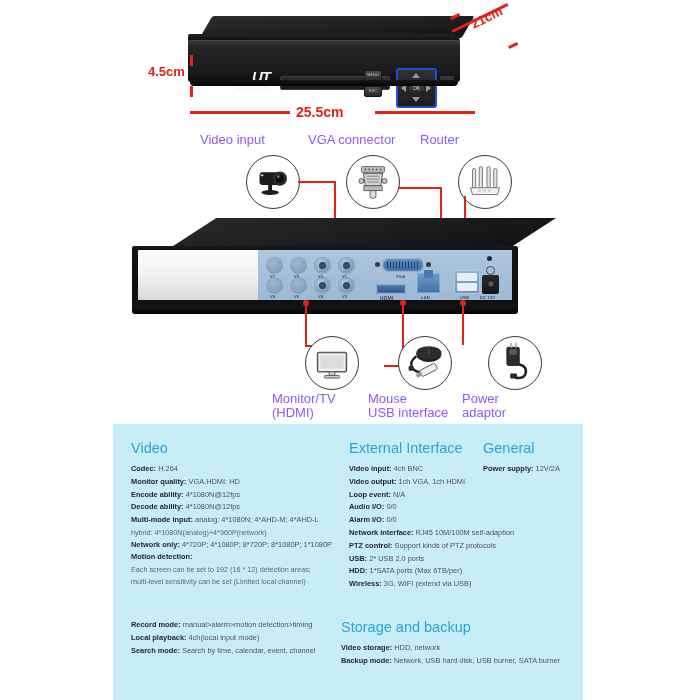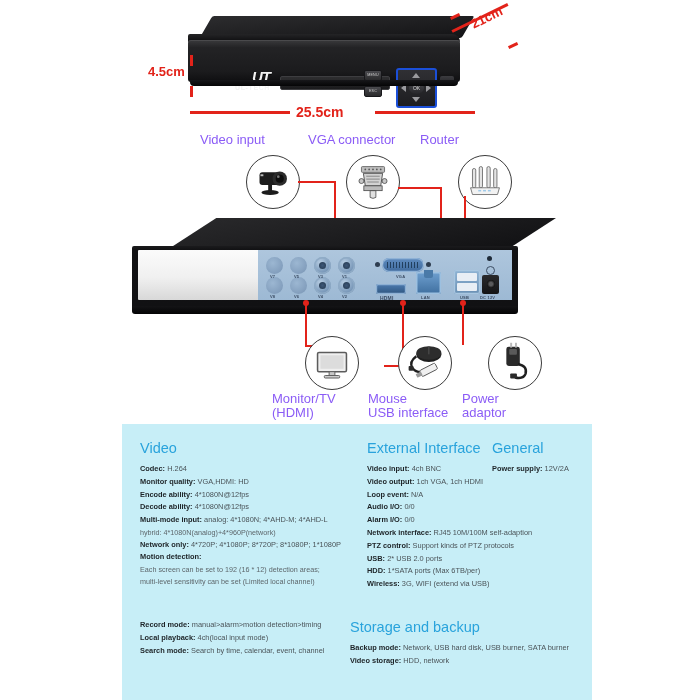--- a/index.html
+++ b/index.html
@@ -98,21 +98,21 @@
   .screwhole{position:absolute;width:5px;height:5px;border-radius:50%;background:#2e3d50;}
   .gndmark{position:absolute;width:7px;height:7px;border-radius:50%;
       border:1px solid #3b4c63;}
 
   
   .lead{position:absolute;background:#e2231a;}
   .dot{position:absolute;width:6px;height:6px;border-radius:50%;background:#e2231a;}
 
   
   #spec-panel{position:absolute;left:113px;top:424px;width:470px;height:276px;
-      background:#c7eef7;margin-left:9px;}
+      background:#c7eef7;}
   .spec-col{position:absolute;}
   .spec-head{color:#29a3dc;font-size:14.5px;font-weight:normal;margin:0 0 7px 0;
       font-family:"Liberation Sans",sans-serif;}
   .spec-row{font-size:7.4px;line-height:11.8px;color:#4a5358;margin-bottom:1px;white-space:nowrap;}
   .spec-row b{color:#1d2327;font-weight:bold;}
   .spec-note{font-size:7.2px;line-height:11.6px;color:#5d666b;white-space:nowrap;}
 </style>
 </head>
 <body>
 
@@ -358,21 +358,21 @@
     <div class="spec-row"><b>Encode ability:</b> <span>4*1080N@12fps</span></div>
     <div class="spec-row"><b>Decode ability:</b> <span>4*1080N@12fps</span></div>
     <div class="spec-row"><b>Multi-mode input:</b> <span>analog: 4*1080N; 4*AHD-M; 4*AHD-L</span></div>
     <div class="spec-note">hybrid: 4*1080N(analog)+4*960P(network)</div>
     <div class="spec-row"><b>Network only:</b> <span>4*720P; 4*1080P; 8*720P; 8*1080P; 1*1080P</span></div>
     <div class="spec-row"><b>Motion detection:</b></div>
     <div class="spec-note">Each screen can be set to 192 (16 * 12) detection areas;</div>
     <div class="spec-note">multi-level sensitivity can be set (Limited local channel)</div>
   </div>
 
-  <div class="spec-col" style="left:245px;top:16px;width:160px;">
+  <div class="spec-col" style="left:236px;top:16px;width:160px;">
     <div class="spec-head">External Interface</div>
     <div class="spec-row"><b>Video input:</b> <span>4ch BNC</span></div>
     <div class="spec-row"><b>Video output:</b> <span>1ch VGA, 1ch HDMI</span></div>
     <div class="spec-row"><b>Loop event:</b> <span>N/A</span></div>
     <div class="spec-row"><b>Audio I/O:</b> <span>0/0</span></div>
     <div class="spec-row"><b>Alarm I/O:</b> <span>0/0</span></div>
     <div class="spec-row"><b>Network interface:</b> <span>RJ45 10M/100M self-adaption</span></div>
     <div class="spec-row"><b>PTZ control:</b> <span>Support kinds of PTZ protocols</span></div>
     <div class="spec-row"><b>USB:</b> <span>2* USB 2.0 ports</span></div>
     <div class="spec-row"><b>HDD:</b> <span>1*SATA ports (Max 6TB/per)</span></div>
@@ -385,17 +385,17 @@
   </div>
 
   <div class="spec-col" style="left:18px;top:195px;width:215px;">
     <div class="spec-row"><b>Record mode:</b> <span>manual&gt;alarm&gt;motion detection&gt;timing</span></div>
     <div class="spec-row"><b>Local playback:</b> <span>4ch(local input mode)</span></div>
     <div class="spec-row"><b>Search mode:</b> <span>Search by time, calendar, event, channel</span></div>
   </div>
 
   <div class="spec-col" style="left:228px;top:195px;width:250px;">
     <div class="spec-head">Storage and backup</div>
+    <div class="spec-row"><b>Video storage:</b> <span>HDD, network</span></div>
     <div class="spec-row"><b>Backup mode:</b> <span>Network, USB hard disk, USB burner, SATA burner</span></div>
-    <div class="spec-row"><b>Video storage:</b> <span>HDD, network</span></div>
   </div>
 
 </div>
 
 </body></html>

